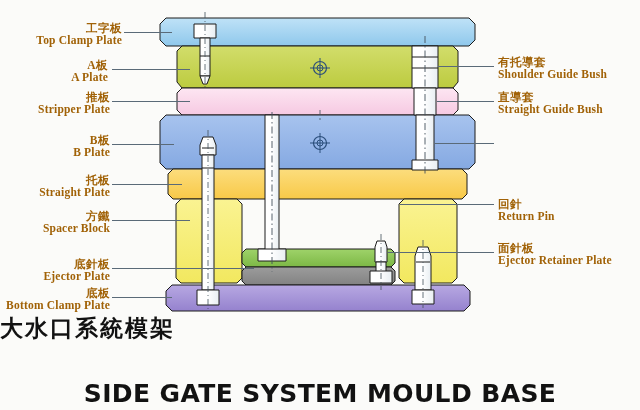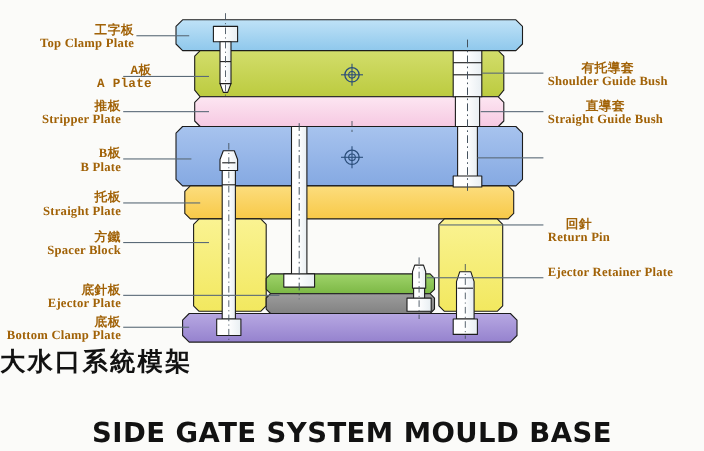--- a/index.html
+++ b/index.html
@@ -10,21 +10,21 @@
     overflow:hidden;
     position:relative;
   }
   #root{position:relative;width:640px;height:410px;}
 
   
   .label{position:absolute;line-height:1.06;color:#a16207;white-space:nowrap;}
   .label .cn{font-size:11.5px;font-weight:700;letter-spacing:.5px;}
   .label .en{font-size:11.5px;font-weight:700;letter-spacing:.2px;}
   .label.left{text-align:right;}
-  .label.right{text-align:center;}
+  .label.right{text-align:left;}
 
   
   .leader{position:absolute;height:0;border-top:1px solid #5a6a78;}
 
   
   #drawing{position:absolute;left:0;top:0;width:640px;height:410px;}
 
   
   .title-cn{
     position:absolute;left:0;right:0;top:313px;text-align:left;
@@ -176,21 +176,21 @@
   <div class="leader" style="left:438px;top:66px;width:56px;"></div>
   <div class="leader" style="left:437px;top:101px;width:57px;"></div>
   <div class="leader" style="left:434px;top:143px;width:60px;"></div>
   <div class="leader" style="left:400px;top:204px;width:94px;"></div>
   <div class="leader" style="left:388px;top:252px;width:106px;"></div>
 
   <div class="label left" style="right:518px;top:22px;">
     <div class="cn">工字板</div>
     <div class="en">Top Clamp Plate</div>
   </div>
-  <div class="label left" style="right:502px;top:59px;font-family:Liberation Mono, monospace;">
+  <div class="label left" style="right:532px;top:59px;">
     <div class="cn">A板</div>
     <div class="en">A Plate</div>
   </div>
   <div class="label left" style="right:530px;top:91px;">
     <div class="cn">推板</div>
     <div class="en">Stripper Plate</div>
   </div>
   <div class="label left" style="right:530px;top:134px;">
     <div class="cn">B板</div>
     <div class="en">B Plate</div>
@@ -218,19 +218,20 @@
   </div>
   <div class="label right" style="left:498px;top:91px;">
     <div class="cn">直導套</div>
     <div class="en">Straight Guide Bush</div>
   </div>
   <div class="label right" style="left:498px;top:198px;">
     <div class="cn">回針</div>
     <div class="en">Return Pin</div>
   </div>
   <div class="label right" style="left:498px;top:242px;">
+    <div class="cn">面針板</div>
     <div class="en">Ejector Retainer Plate</div>
   </div>
 
   <div class="title-cn">大水口系統模架</div>
   <div class="title-en">SIDE GATE SYSTEM MOULD BASE</div>
 
 </div>
 
 </body></html>

